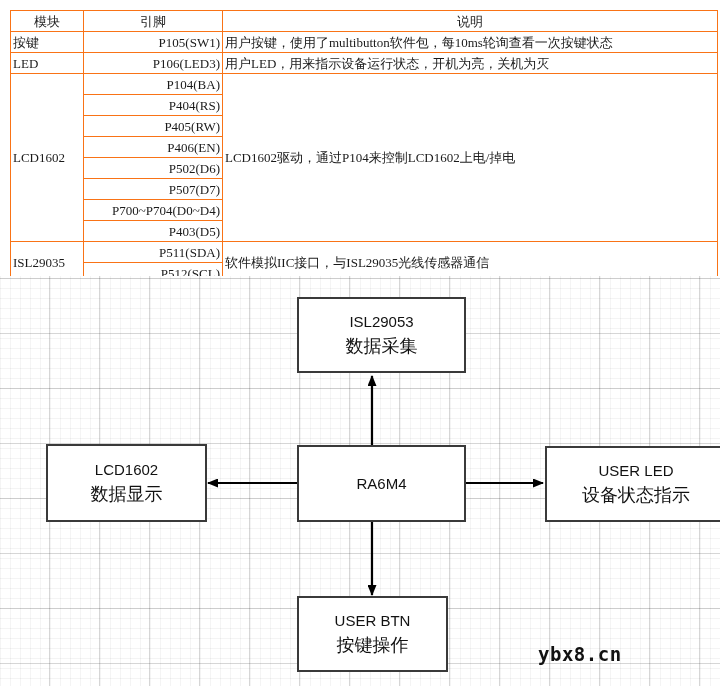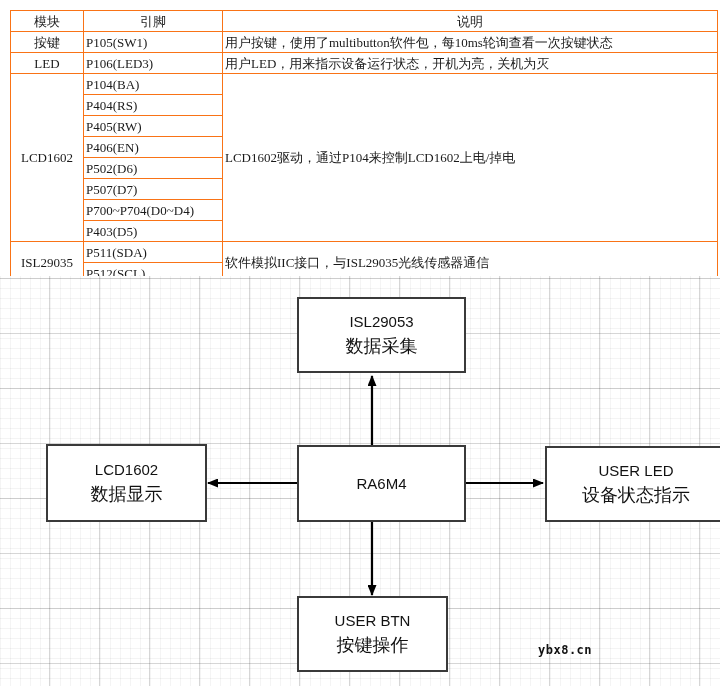--- a/index.html
+++ b/index.html
@@ -22,22 +22,22 @@
     color:#1a1a1a;
   }
   table.pin-table td,table.pin-table th{
     border:1px solid #f97316;
     padding:1px 2px;
     height:18px;
     line-height:17px;
     vertical-align:middle;
     font-weight:normal;
   }
-  .col-mod{width:68px;text-align:center;}
-  .col-pin{width:134px;text-align:left;}
+  .col-mod{width:68px;}
+  .col-pin{width:134px;text-align:right;}
   .col-desc{text-align:left;padding-left:5px;}
   .thinrow td{border-top:1px solid #999999;border-bottom:1px solid #999999;}
   .hdr td{text-align:center;}
   .desc-cell{vertical-align:top;padding-top:2px;}
   .desc-mid{vertical-align:middle;}
 
   
   #diagram{
     position:absolute;left:0;top:276px;width:720px;height:410px;
     background-color:#ffffff;
@@ -67,21 +67,21 @@
     color:#111111;
     line-height:1.45;
     text-align:center;
   }
   .node .ln2{font-size:18px;}
   svg.arrows{position:absolute;left:0;top:0;width:720px;height:410px;overflow:visible;}
   #watermark{
     position:absolute;
     left:538px;top:643px;
     font-family:"DejaVu Sans Mono","Liberation Mono",monospace;
-    font-size:12px;font-weight:bold;color:#111111;
+    font-size:19px;font-weight:bold;color:#111111;
     letter-spacing:0.5px;
   }
 </style>
 </head>
 <body>
 
 <div id="pin-table-wrap">
   <table class="pin-table">
     <tbody>
       <tr class="hdr">

